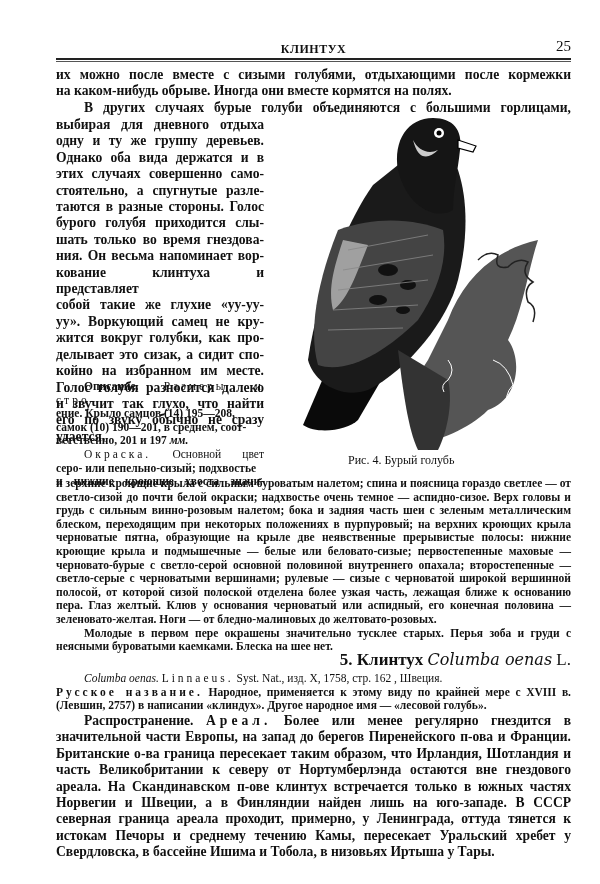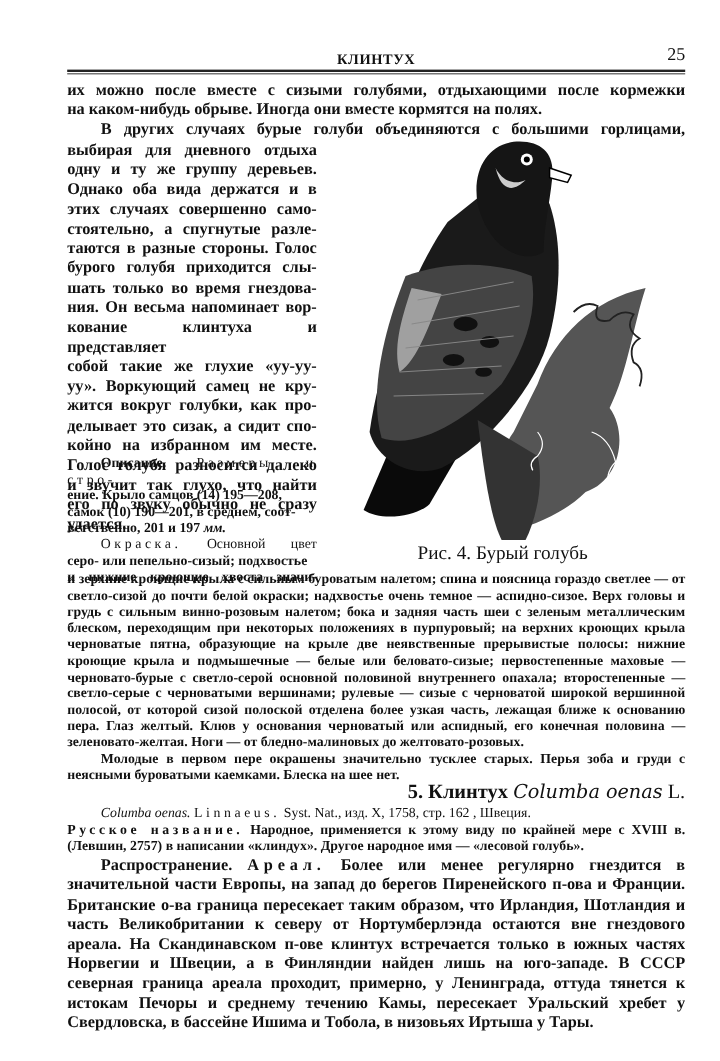--- a/index.html
+++ b/index.html
@@ -15,21 +15,21 @@
   .rule2 { position:absolute; top:61px; left:0; width:515px; height:0;
           border-top:1px solid #555; }
   p { margin:0; text-align:justify; }
   .txt { font-size:13.6px; line-height:16.4px; font-weight:bold; }
   .small { font-size:11.5px; line-height:13.6px; font-weight:bold; }
   .indent { text-indent:28px; }
   .spaced { letter-spacing:3px; font-weight:normal; }
   .spaced-b { letter-spacing:3px; }
   .block { position:absolute; left:0; }
   .figure { position:absolute; left:222px; top:110px; width:300px; height:345px; }
-  .caption { position:absolute; left:292px; top:453px; font-size:16px; font-weight:normal; }
+  .caption { position:absolute; left:292px; top:453px; font-size:12px; font-weight:normal; }
   .heading { position:absolute; top:650px; left:0; width:515px; text-align:right;
              font-size:17px; font-weight:bold; }
   .heading i { font-weight:normal; font-family:"DejaVu Serif", serif; font-size:16px; }
   .heading .auth { font-weight:normal; }
   i { font-style:italic; }
 </style>
 </head>
 <body>
 
 <div class="page">

